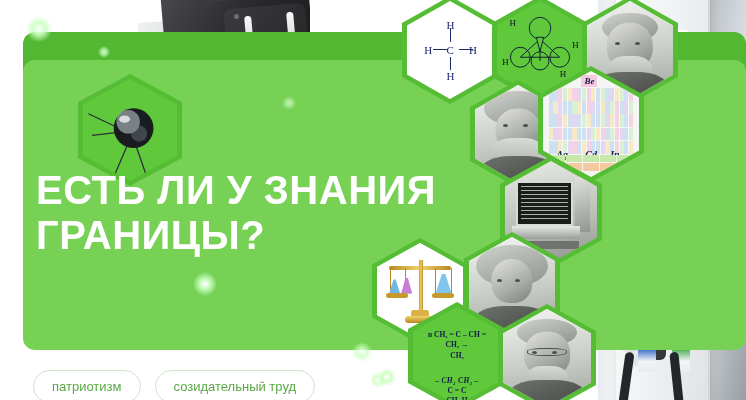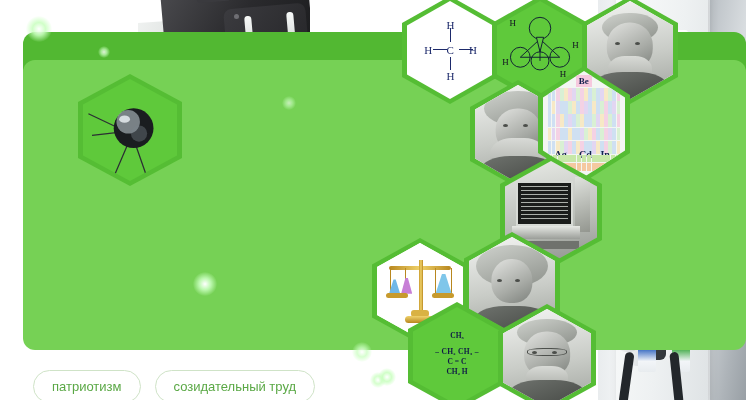--- a/index.html
+++ b/index.html
@@ -155,21 +155,21 @@
   .scales .str.r1 { left:67%; top:26%; }
   .scales .str.r2 { left:86%; top:26%; }
   .scales .flask { position:absolute; clip-path:polygon(40% 0,60% 0,100% 100%,0% 100%); }
   .scales .flask.f1 { left:14%; top:38%; width:13%; height:15%; background:#6fb7e8; }
   .scales .flask.f2 { left:28%; top:36%; width:13%; height:17%; background:#c77fd6; }
   .scales .flask.f3 { left:68%; top:32%; width:19%; height:21%; background:#7fc6ea; }
 
   
   .formula { position:absolute; inset:0; color:#0f1a47; font-family:"Liberation Serif", serif; font-size:7.5px; line-height:10px; padding:26% 9% 0; text-align:center; font-weight:700; }
   .formula .l2 { margin-top:1px; }
-  .formula .l3 { margin-top:6px; letter-spacing:.3px; }
+  .formula .l3 { margin-top:15px; letter-spacing:.3px;font-style:italic; }
 </style>
 </head>
 <body>
 
 <div id="stage">
 
   <div class="ev-photo">
     <div class="ev-side"></div>
     <div class="ev-vents"></div>
     <div class="ev-body"></div>
@@ -274,21 +274,21 @@
           <div class="hair" style="left:10%;top:6%;width:80%;height:36%;"></div>
           <div class="head" style="width:52%;height:44%;"></div>
           <div class="eye" style="left:32%;top:40%;"></div>
           <div class="eye" style="left:56%;top:40%;"></div>
           <div class="beard" style="left:18%;top:54%;width:64%;height:42%;"></div>
           <div class="torso"></div>
         </div>
       </div>
     </div>
 
-    <div class="hex green-border green-fill" style="left:186px;top:82px;width:92px;height:116px;">
+    <div class="hex green-border green-fill" style="left:186px;top:82px;width:106px;height:116px;font-style:italic;">
       <div class="inner">
         <div class="ptable">
           <span class="pt-lab be">Be</span>
           <div class="pt-grid">
             <div></div>
               <div></div>
               <div></div>
               <div></div>
               <div></div>
               <div></div>
@@ -459,20 +459,21 @@
           <div class="eye" style="left:32%;top:44%;"></div>
           <div class="eye" style="left:54%;top:44%;"></div>
           <div class="torso"></div>
         </div>
       </div>
     </div>
 
     <div class="hex green-border green-fill" style="left:56px;top:318px;width:98px;height:108px;">
       <div class="inner">
         <div class="formula">
+          <div>n CH₂ = C – CH = CH₂  →</div>
           <div class="l2">CH₃</div>
           <div class="l3">– CH₂          CH₃ –</div>
           <div>C = C</div>
           <div>CH₂            H</div>
         </div>
       </div>
     </div>
 
     <div class="hex green-border" style="left:146px;top:320px;width:98px;height:108px;">
       <div class="inner">
@@ -497,20 +498,22 @@
         </g>
         <circle cx="56" cy="54" r="22" fill="#1a1d20"></circle>
         <circle cx="50" cy="47" r="13" fill="#c9d3da" opacity=".55"></circle>
         <circle cx="62" cy="60" r="9" fill="#7b858c" opacity=".4"></circle>
         <ellipse cx="46" cy="44" rx="6" ry="4" fill="#eef3f6" opacity=".8"></ellipse>
       </svg>
     </div>
   </div>
 
   <div class="hero-text">
+    <div class="hero-title">ЕСТЬ ЛИ У ЗНАНИЯ
+ГРАНИЦЫ?</div>
   </div>
 
   <div class="tags">
     <div class="tag">патриотизм</div>
     <div class="tag">созидательный труд</div>
   </div>
 
   <div class="glow" style="left:378px;top:368px;width:18px;height:18px;z-index:9;"></div>
 
 </div>

